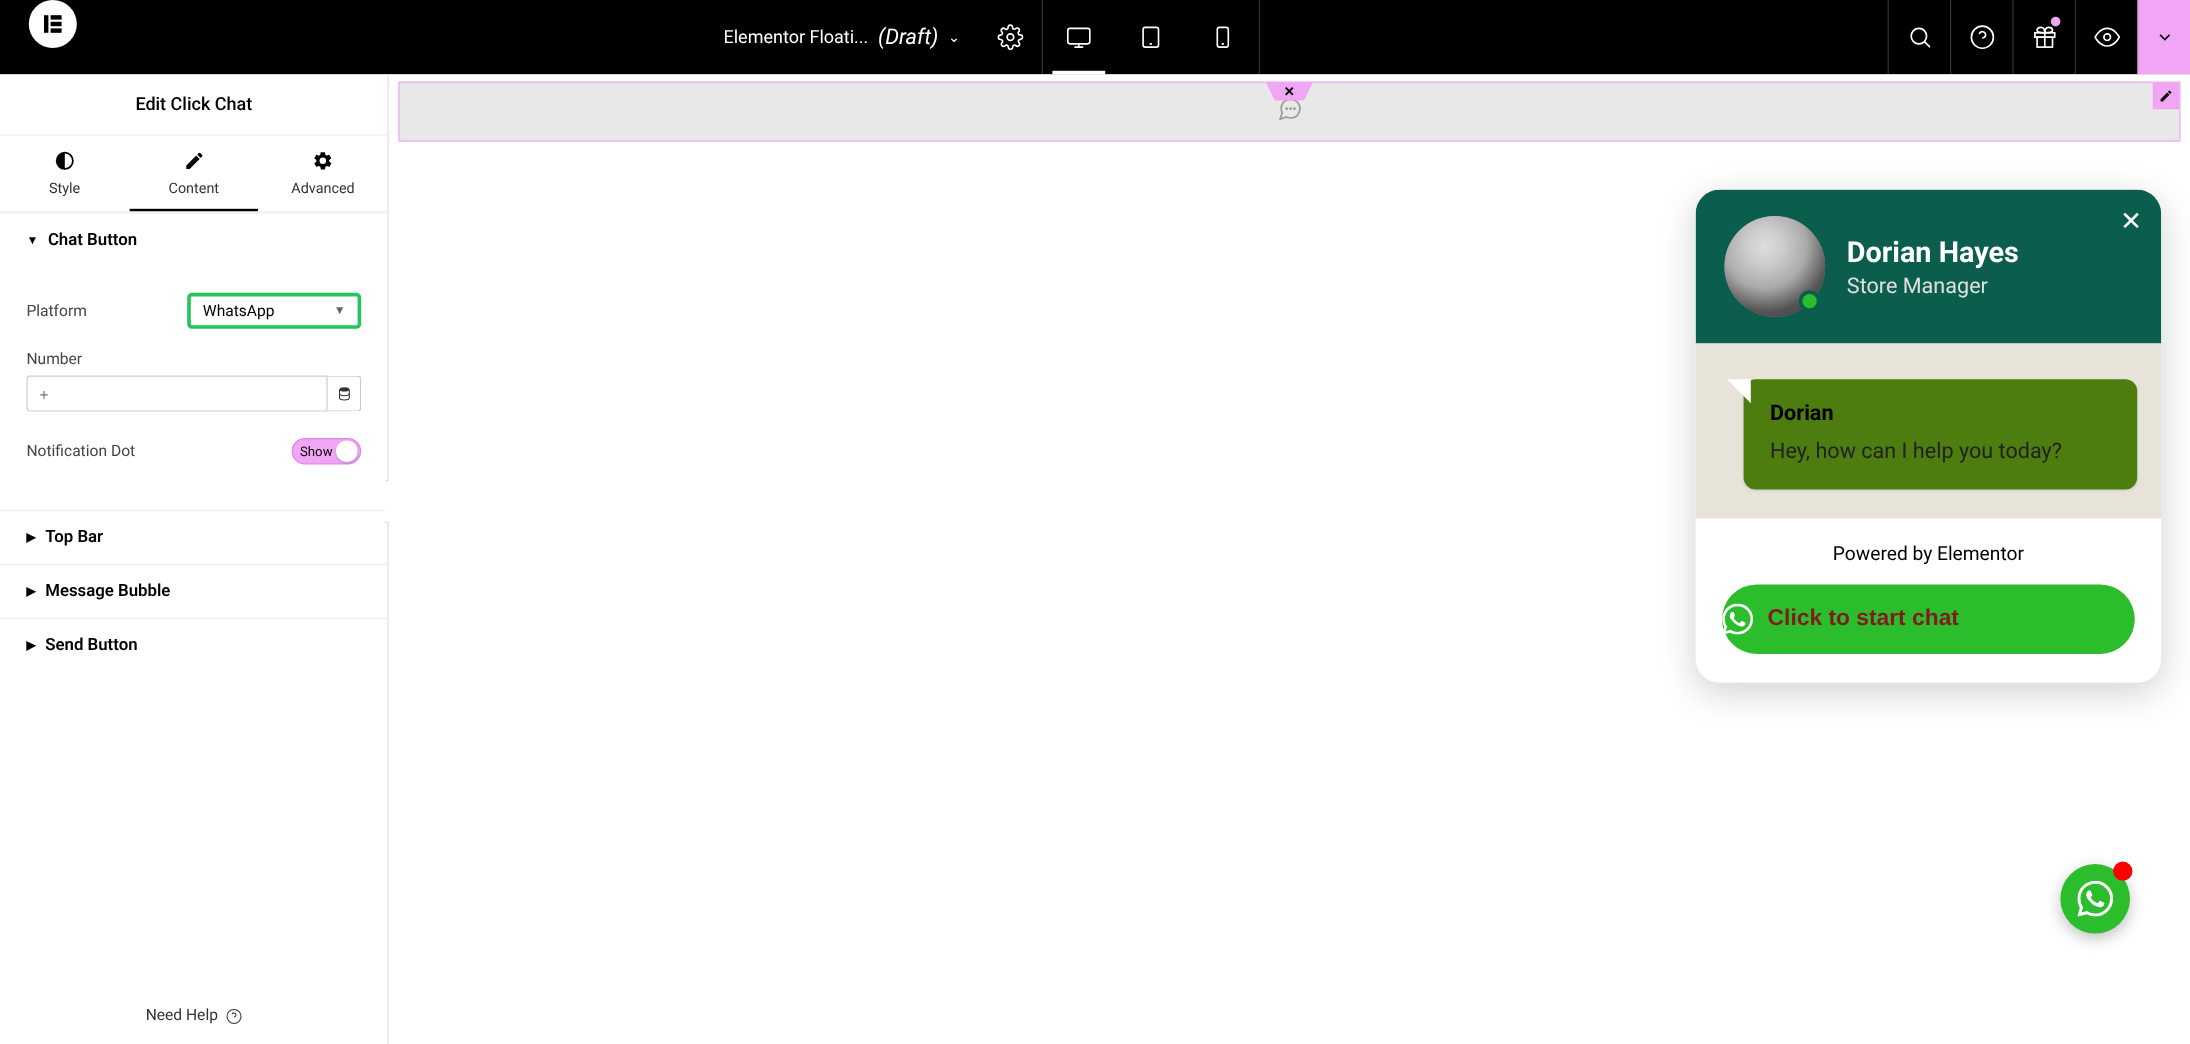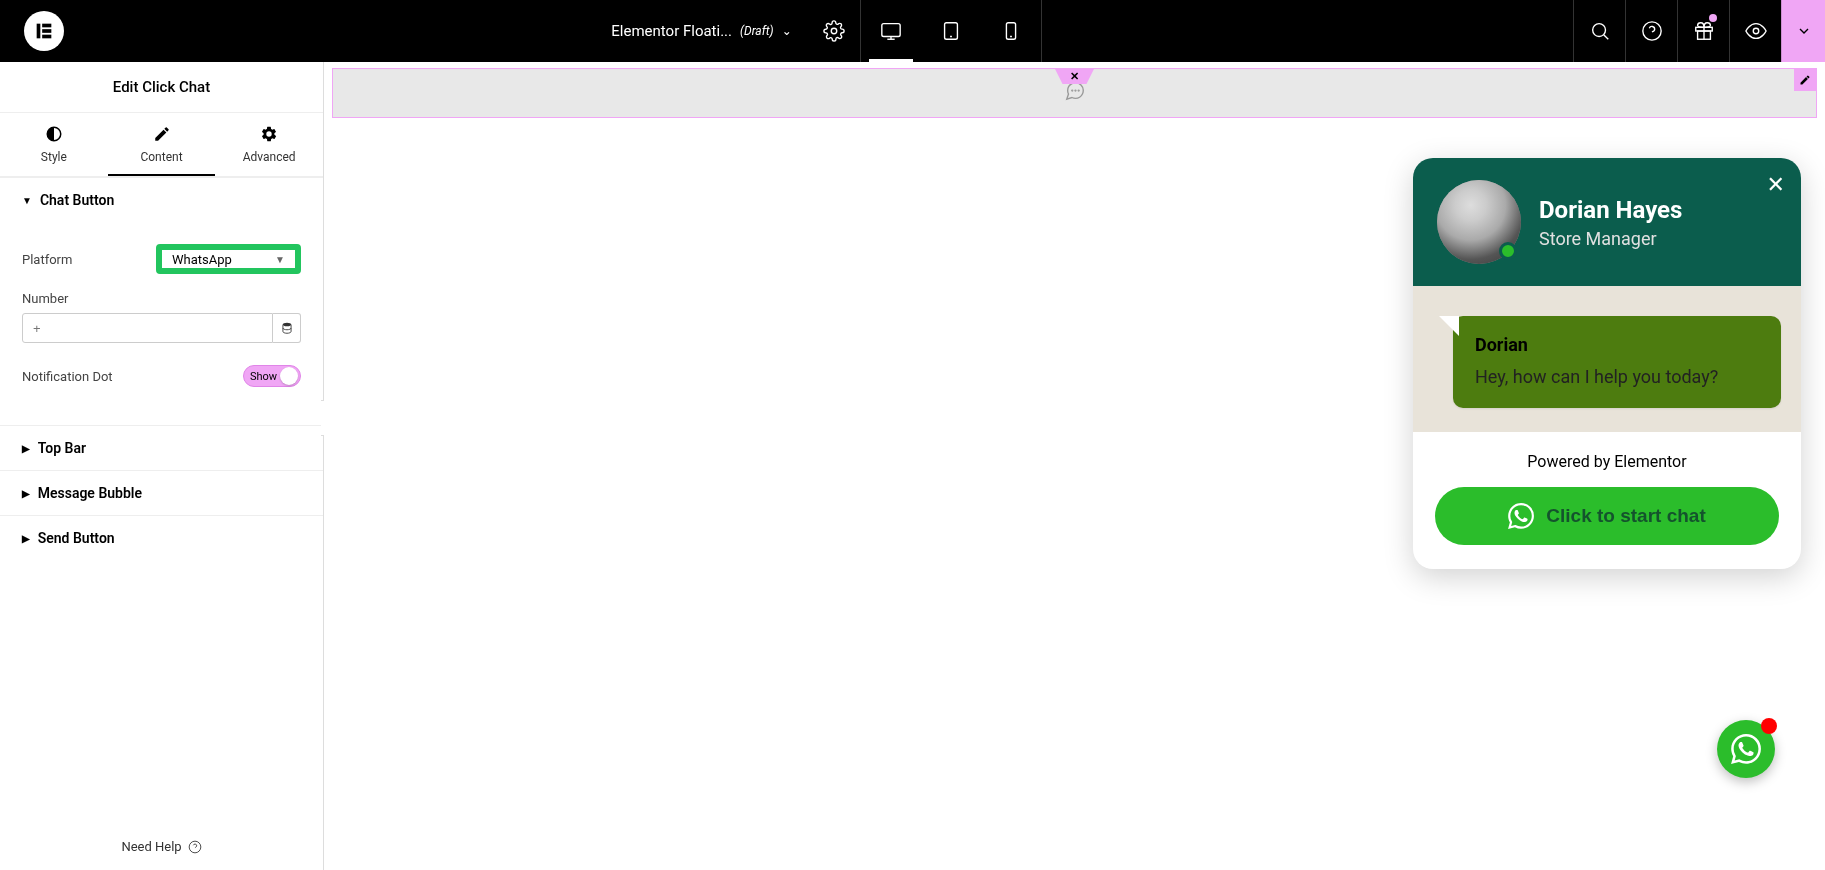--- a/index.html
+++ b/index.html
@@ -1,25 +1,25 @@
 <!DOCTYPE html>
 <html><head>
 <meta charset="utf-8">
 <style>
 * { box-sizing: border-box; margin: 0; padding: 0; }
 body { font-family: -apple-system, BlinkMacSystemFont, "Segoe UI", Roboto, sans-serif; background: #fff; width: 1825px; height: 870px; overflow: hidden; position: relative; }
 
 
-.topbar { height: 62px; background: #000; display: flex; align-items: center; color: #fff; }
+.topbar { height: 62px; background: #000; display: flex; align-items: flex-start; color: #fff; }
 .logo-circle { width: 40px; height: 40px; background: #fff; border-radius: 50%; margin-left: 24px; display: flex; align-items: center; justify-content: center; }
 .logo-circle svg { width: 22px; height: 22px; }
 .topbar-spacer-left { flex: 1; }
 .doc-title { display: flex; align-items: center; gap: 8px; padding: 0 16px; height: 100%; }
 .doc-title .title { font-size: 15px; }
-.doc-title .draft { font-style: italic; font-size: 12px; }
+.doc-title .draft { font-style: italic; font-size: 18px; }
 .doc-title .chev { font-size: 12px; cursor: pointer; }
 .top-icon-btn { width: 52px; height: 62px; display: flex; align-items: center; justify-content: center; cursor: pointer; position: relative; }
 .top-icon-btn svg { width: 22px; height: 22px; stroke: #fff; fill: none; stroke-width: 1.5; }
 .device-group { display: flex; border-left: 1px solid #333; border-right: 1px solid #333; }
 .device-btn { width: 60px; height: 62px; display: flex; align-items: center; justify-content: center; cursor: pointer; position: relative; }
 .device-btn.active::after { content: ""; position: absolute; bottom: 0; left: 8px; right: 8px; height: 3px; background: #fff; }
 .device-btn svg { width: 22px; height: 22px; stroke: #fff; fill: none; stroke-width: 1.5; }
 .right-group { display: flex; align-items: center; margin-left: auto; }
 .right-group .top-icon-btn { border-left: 1px solid #333; }
 .pink-dot { position: absolute; top: 14px; right: 12px; width: 8px; height: 8px; background: #f0a6f5; border-radius: 50%; }
@@ -38,21 +38,21 @@
 .sidebar-tab.active { border-bottom: 2px solid #000; }
 .sidebar-tab .ticon { display: block; margin: 0 auto 4px; }
 .sidebar-tab .ticon svg { width: 18px; height: 18px; }
 
 .section-head { padding: 14px 22px; font-size: 14px; font-weight: 600; cursor: pointer; display: flex; align-items: center; gap: 8px; border-top: 1px solid #eee; }
 .section-head:first-of-type { border-top: none; }
 .section-head .arrow { font-size: 10px; }
 .section-body { padding: 8px 22px 24px; }
 .field-row { display: flex; align-items: center; margin: 14px 0; }
 .field-label { font-size: 13px; color: #444; flex: 1; }
-.select-box { width: 145px; height: 30px; border: 6px solid #22c55e; border-radius: 4px; padding: 0 10px; font-size: 13px; display: flex; align-items: center; justify-content: space-between; cursor: pointer; }
+.select-box { width: 145px; height: 30px; border: 3px solid #22c55e; border-radius: 4px; padding: 0 10px; font-size: 13px; display: flex; align-items: center; justify-content: space-between; cursor: pointer; }
 .select-box .sarrow { font-size: 10px; color: #666; }
 .input-row { display: flex; margin-top: 6px; }
 .text-input { flex: 1; height: 30px; border: 1px solid #ccc; border-radius: 3px 0 0 3px; padding: 0 10px; font-size: 13px; }
 .input-addon { width: 28px; height: 30px; border: 1px solid #ccc; border-left: none; border-radius: 0 3px 3px 0; display: flex; align-items: center; justify-content: center; cursor: pointer; }
 .input-addon svg { width: 14px; height: 14px; }
 .toggle { width: 58px; height: 22px; background: #f0a6f5; border-radius: 11px; position: relative; display: flex; align-items: center; cursor: pointer; border: 1px solid #e085e8; }
 .toggle-label { font-size: 11px; margin-left: 6px; color: #000; }
 .toggle-knob { position: absolute; right: 2px; top: 1px; width: 18px; height: 18px; background: #fff; border-radius: 50%; box-shadow: 0 1px 2px rgba(0,0,0,0.2); }
 
 .collapse-tab { position: absolute; right: -12px; top: 338px; width: 14px; height: 36px; background: #fff; border: 1px solid #ddd; border-left: none; border-radius: 0 4px 4px 0; display: flex; align-items: center; justify-content: center; cursor: pointer; font-size: 10px; color: #666; }
@@ -79,21 +79,21 @@
 .chat-role { color: #e0e0e0; font-size: 18px; margin-top: 4px; }
 .chat-close { position: absolute; top: 14px; right: 16px; color: #fff; font-size: 22px; cursor: pointer; }
 .chat-body { background: #e8e3d9; padding: 30px 20px 24px 40px; }
 .msg-bubble { background: #4d7c0f; border-radius: 10px; padding: 18px 22px; position: relative; box-shadow: 0 1px 2px rgba(0,0,0,0.08); }
 .msg-bubble::before { content: ""; position: absolute; left: -14px; top: 0; width: 0; height: 0; border-top: 0 solid transparent; border-right: 20px solid #fff; border-bottom: 20px solid transparent; }
 .msg-name { font-size: 18px; font-weight: 700; margin-bottom: 8px; }
 .msg-text { font-size: 18px; line-height: 1.5; color: #222; }
 .msg-time { text-align: right; font-size: 20px; font-weight: 700; margin-top: 14px; }
 .chat-footer { padding: 20px 22px 24px; text-align: center; }
 .powered { font-size: 16px; margin-bottom: 16px; }
-.start-chat-btn { background: #2bbd2b; color: #14532d; border: none; width: 100%; padding: 16px 0; border-radius: 30px; font-size: 19px; font-weight: 600; display: flex; align-items: center; justify-content: center; gap: 12px; cursor: pointer; }
+.start-chat-btn { background: #2bbd2b; color: #7f1d1d; border: none; width: 100%; padding: 16px 0; border-radius: 30px; font-size: 19px; font-weight: 600; display: flex; align-items: center; justify-content: flex-start; gap: 12px; cursor: pointer; }
 .start-chat-btn svg { width: 26px; height: 26px; fill: #fff; }
 
 
 .fab { position: absolute; bottom: 92px; right: 50px; width: 58px; height: 58px; background: #2bbd2b; border-radius: 50%; display: flex; align-items: center; justify-content: center; cursor: pointer; box-shadow: 0 4px 12px rgba(0,0,0,0.25); }
 .fab svg { width: 30px; height: 30px; fill: #fff; }
 .fab-dot { position: absolute; top: -2px; right: -2px; width: 16px; height: 16px; background: #ff0000; border-radius: 50%; }
 </style>
 </head>
 <body>
 

